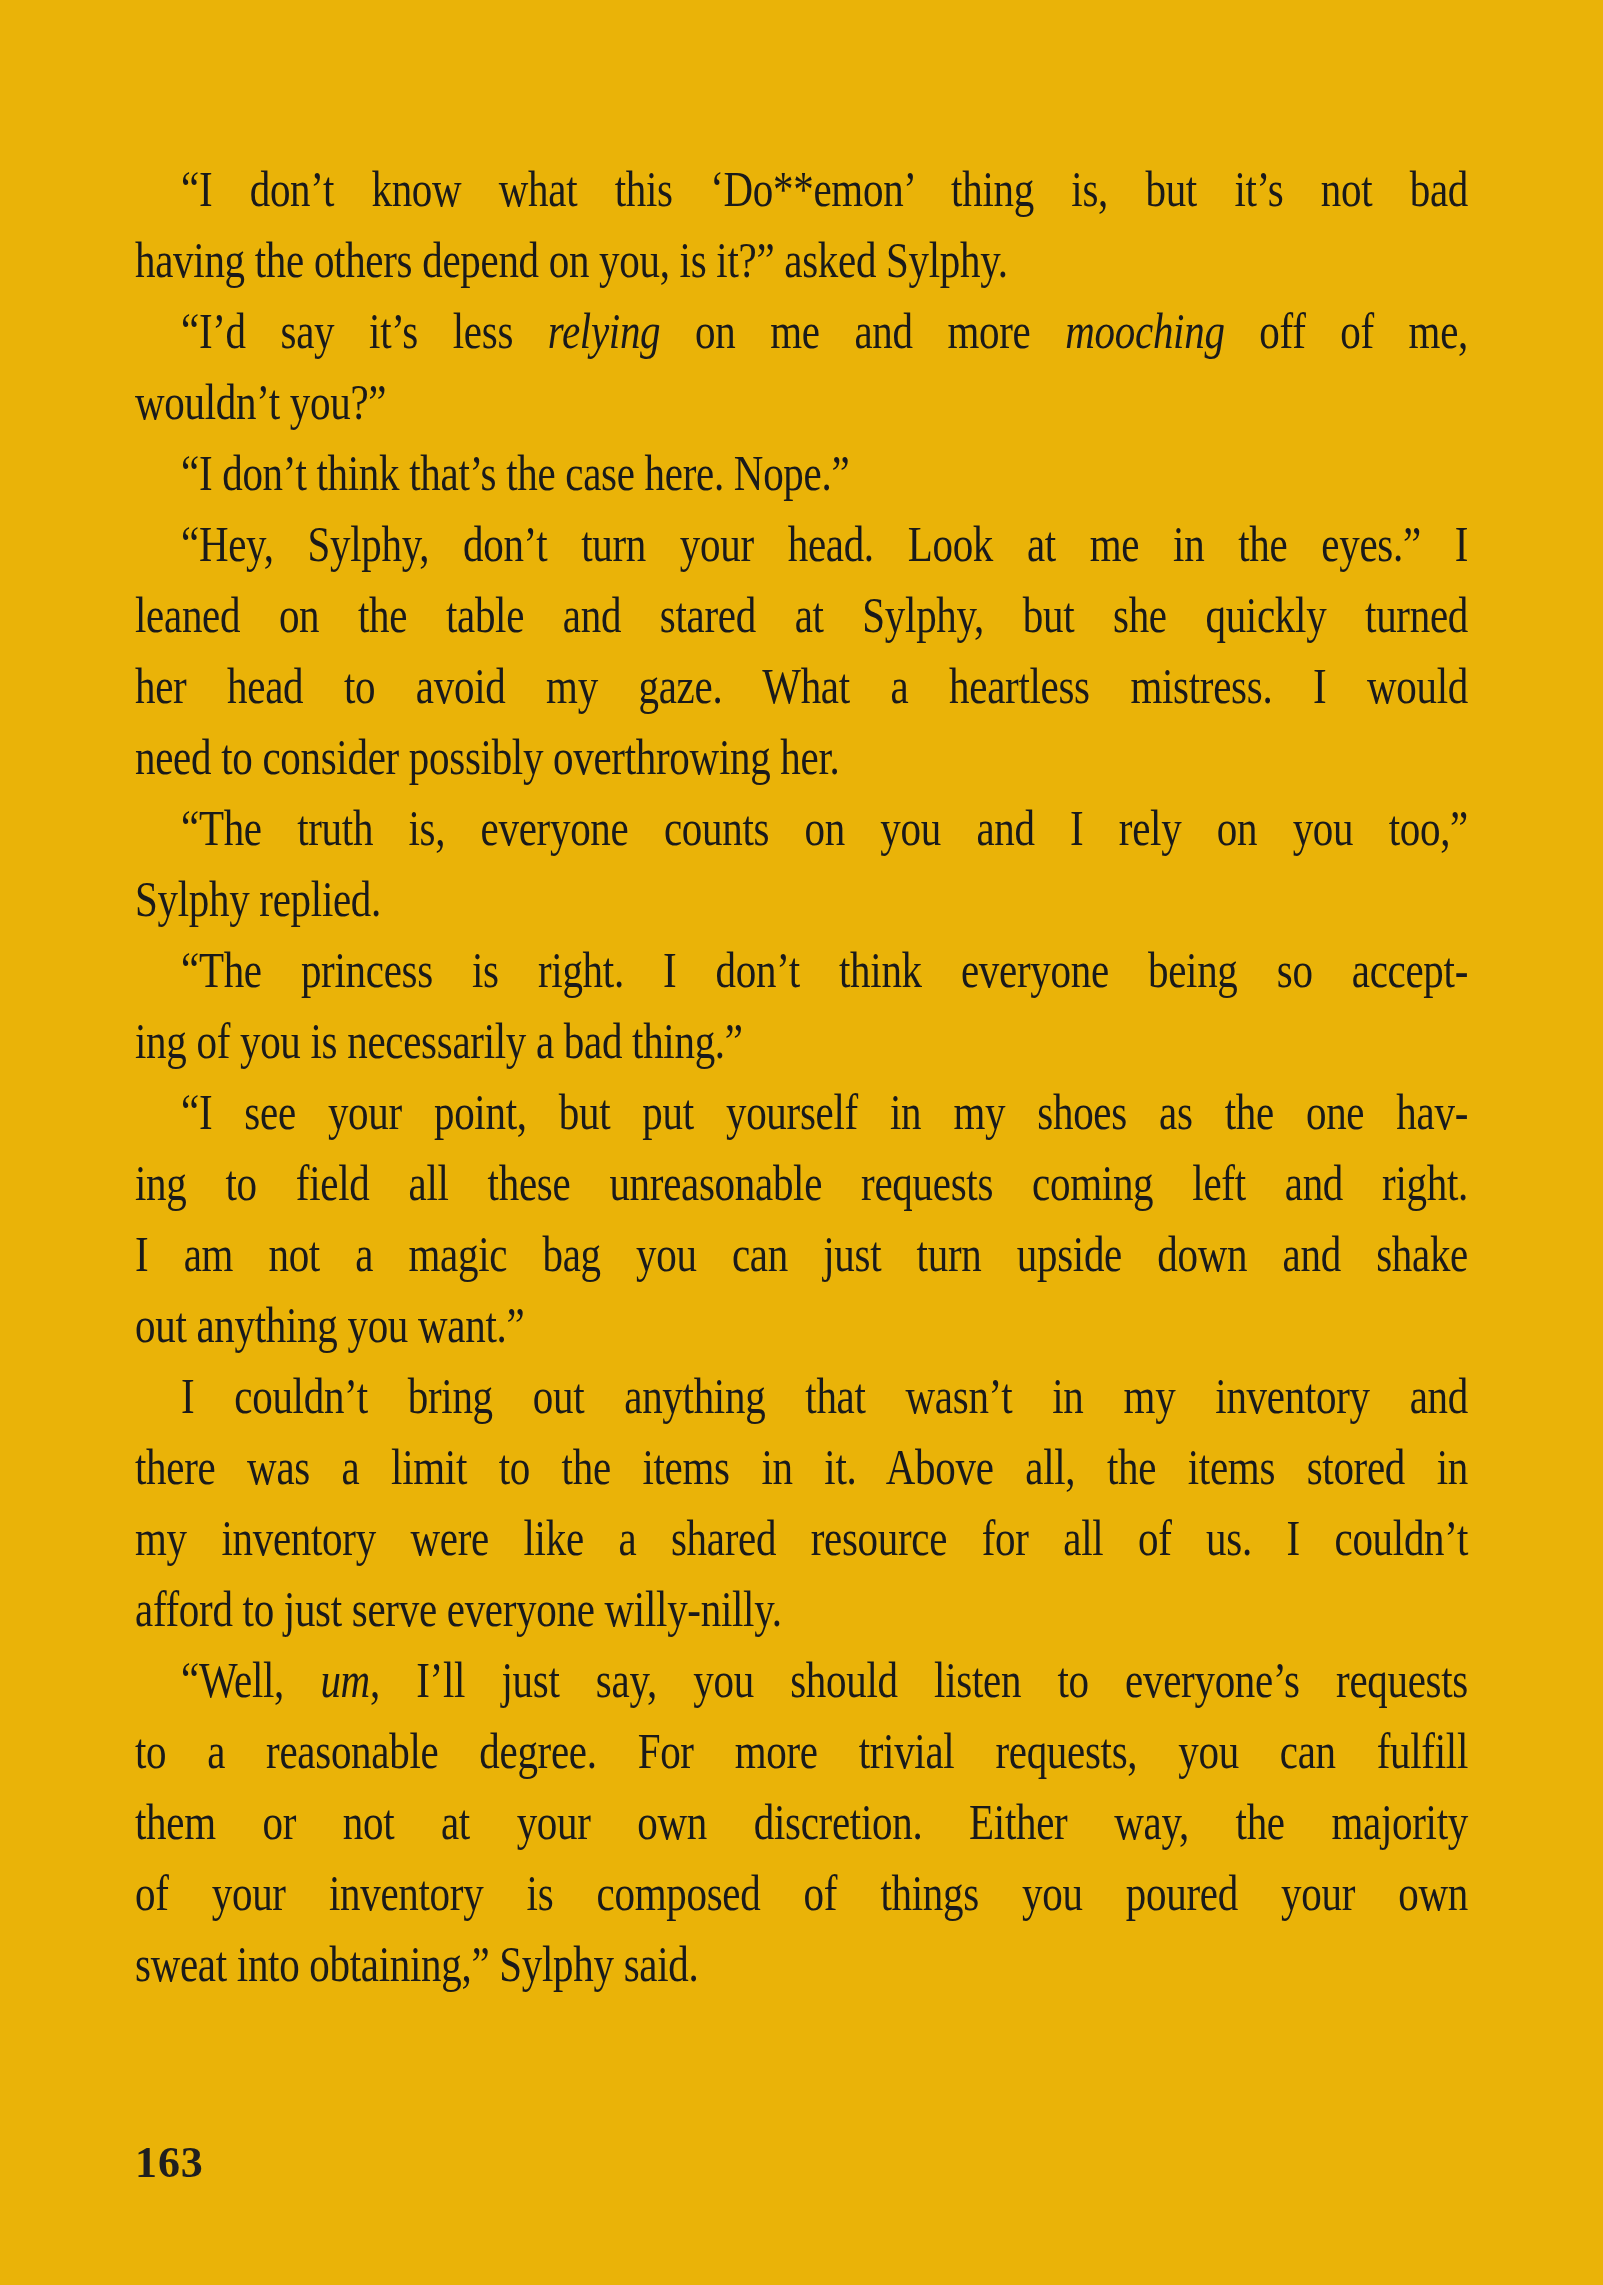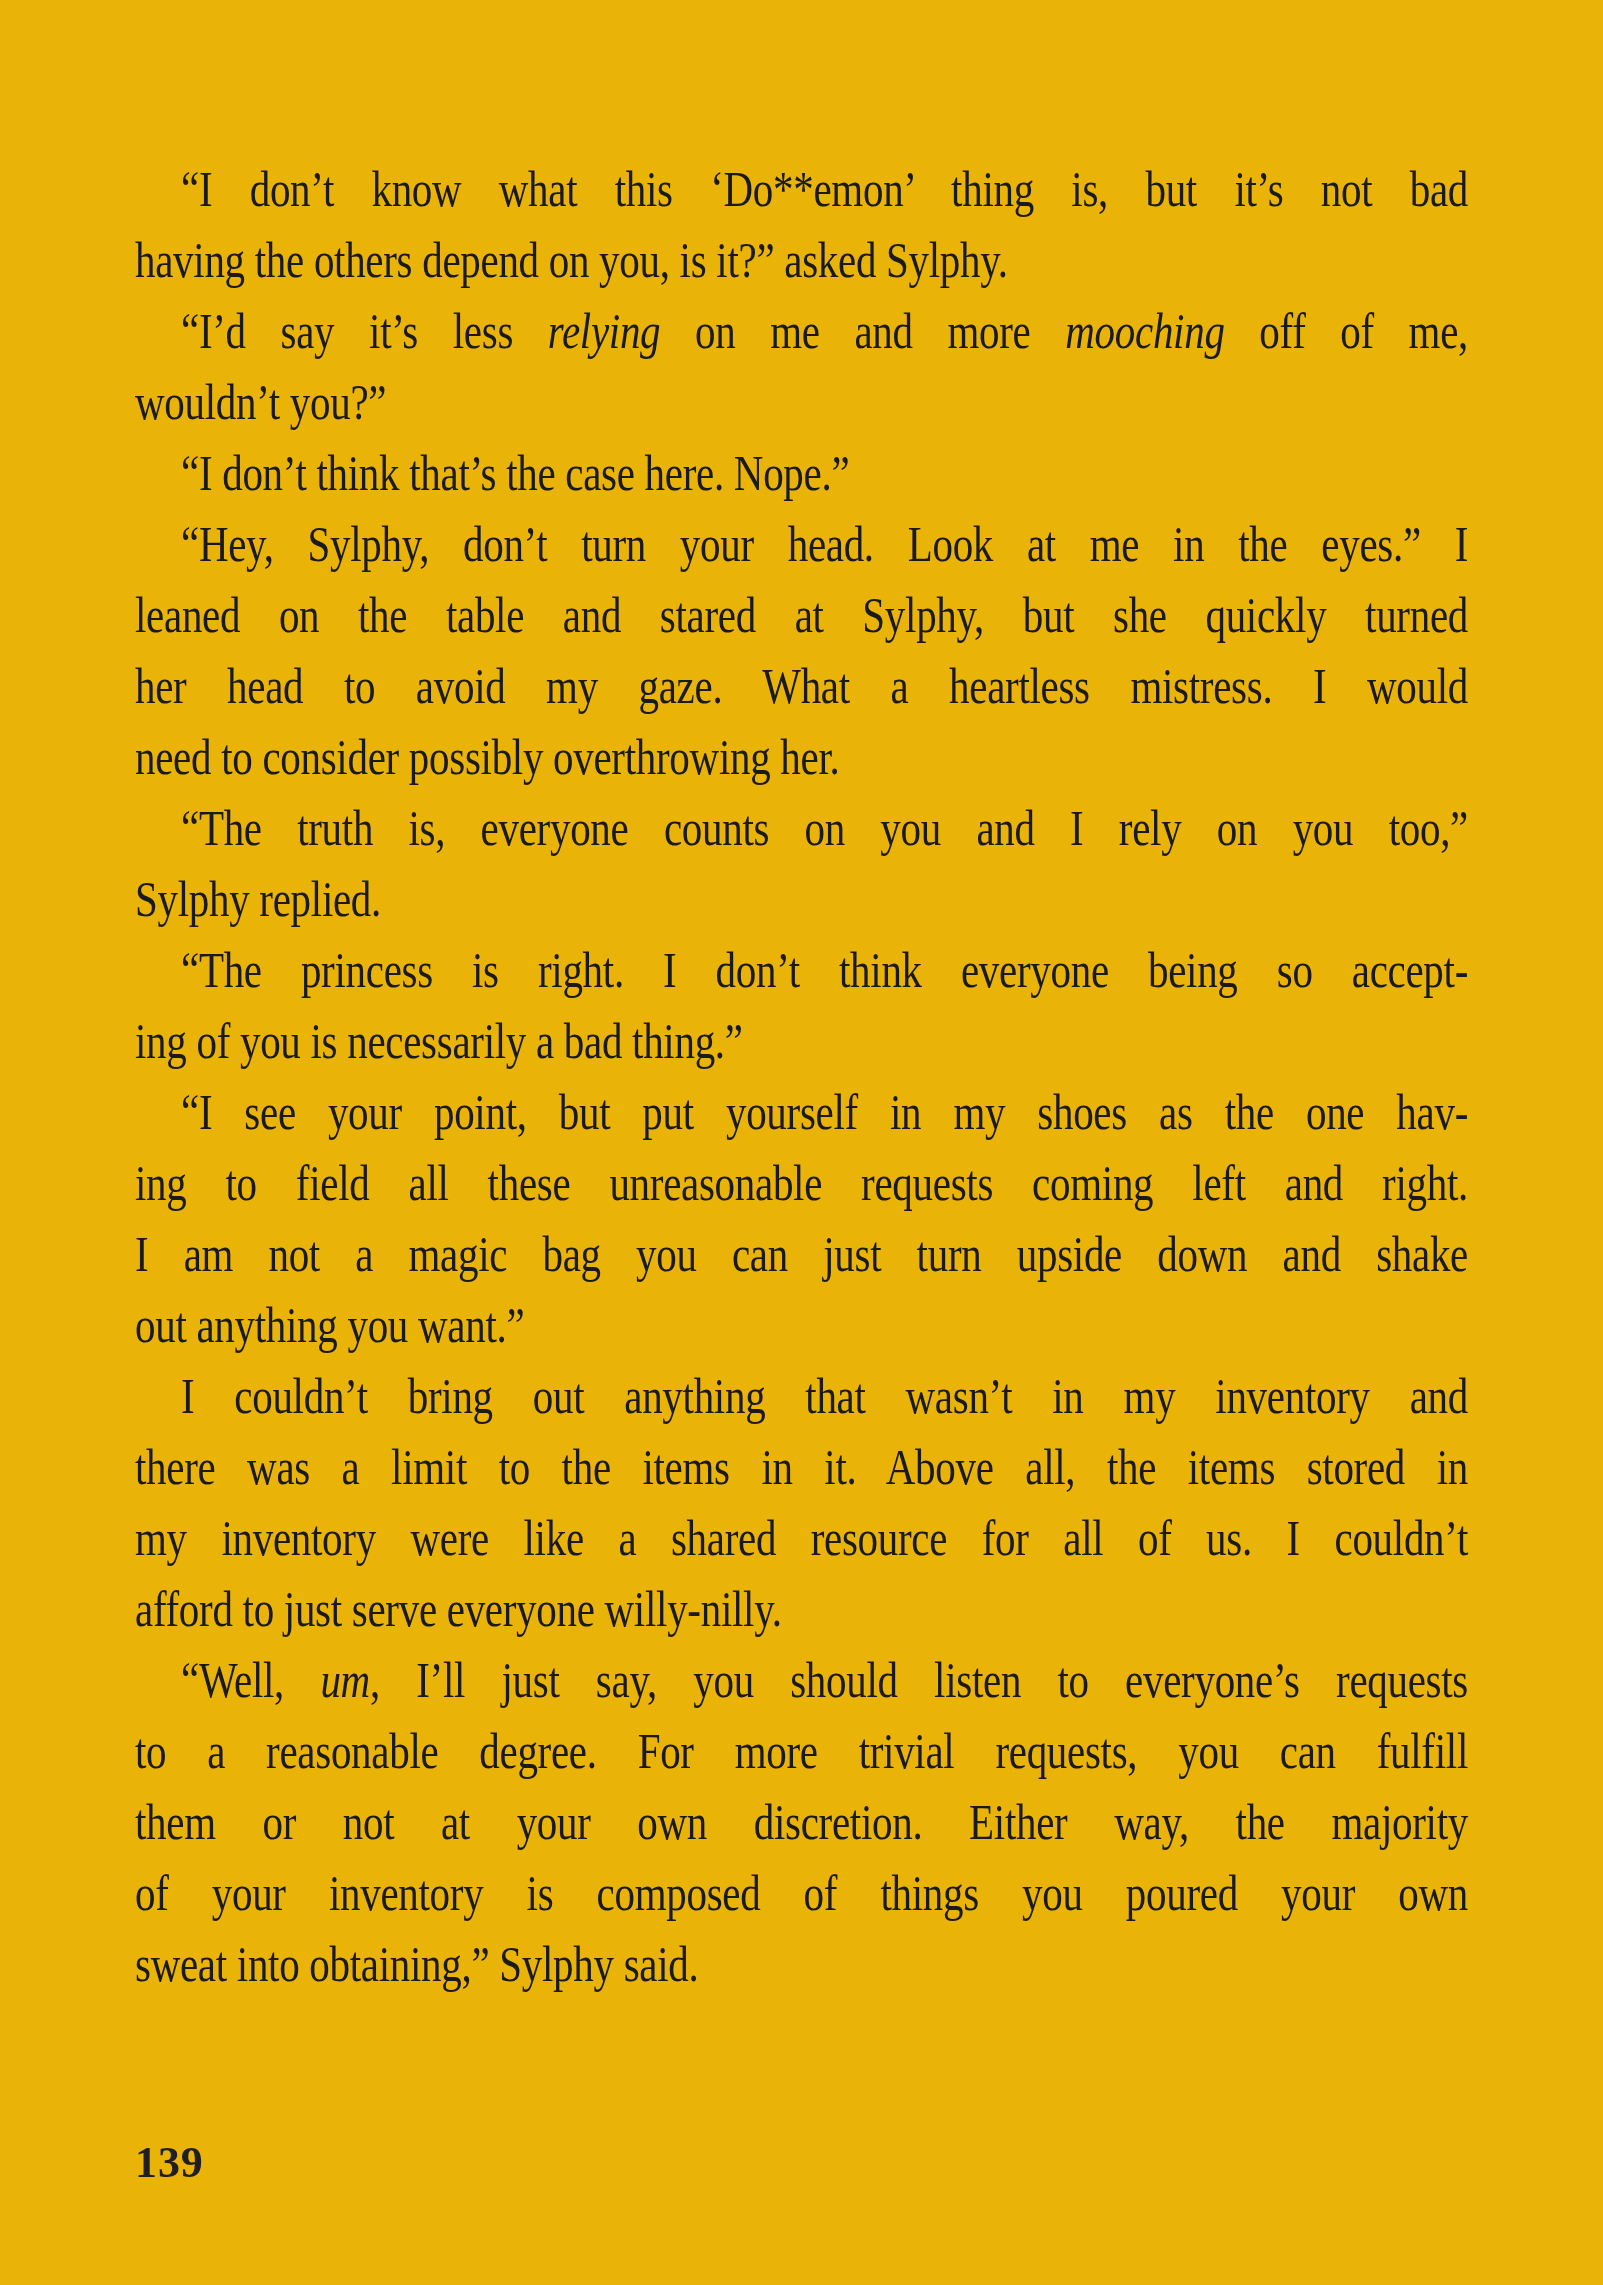--- a/index.html
+++ b/index.html
@@ -77,15 +77,15 @@
       <div class="line indent justify"><span>I couldn’t bring out anything that wasn’t in my inventory and</span></div>
       <div class="line justify"><span>there was a limit to the items in it. Above all, the items stored in</span></div>
       <div class="line justify"><span>my inventory were like a shared resource for all of us. I couldn’t</span></div>
       <div class="line"><span>afford to just serve everyone willy-nilly.</span></div>
       <div class="line indent justify"><span>“Well, </span><em>um</em><span>, I’ll just say, you should listen to everyone’s requests</span></div>
       <div class="line justify"><span>to a reasonable degree. For more trivial requests, you can fulfill</span></div>
       <div class="line justify"><span>them or not at your own discretion. Either way, the majority</span></div>
       <div class="line justify"><span>of your inventory is composed of things you poured your own</span></div>
       <div class="line"><span>sweat into obtaining,” Sylphy said.</span></div>
     </div>
-  <div class="page-number">139</div>
+  <div class="page-number">163</div>
 </div>
 
 
 </body></html>

